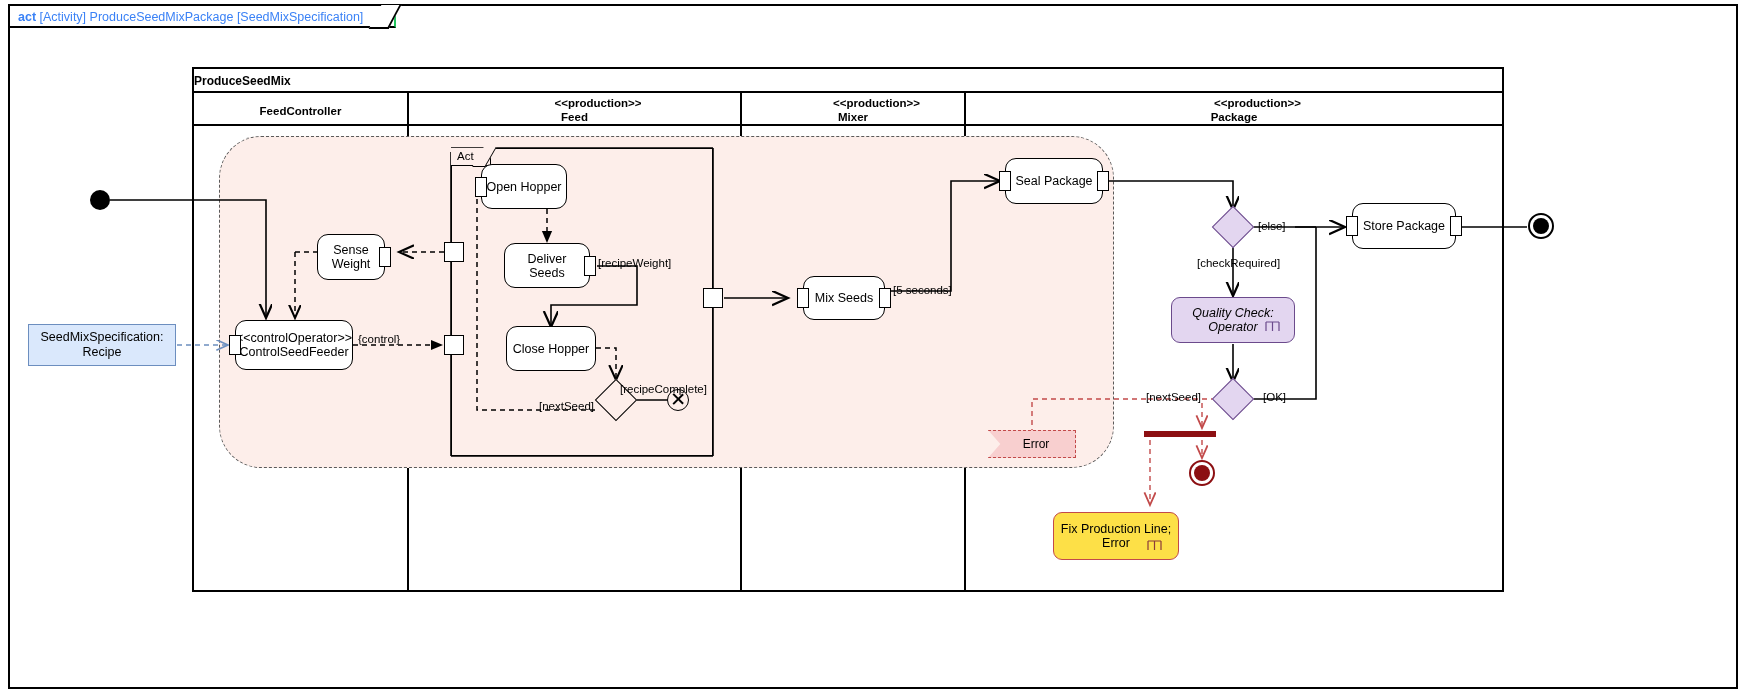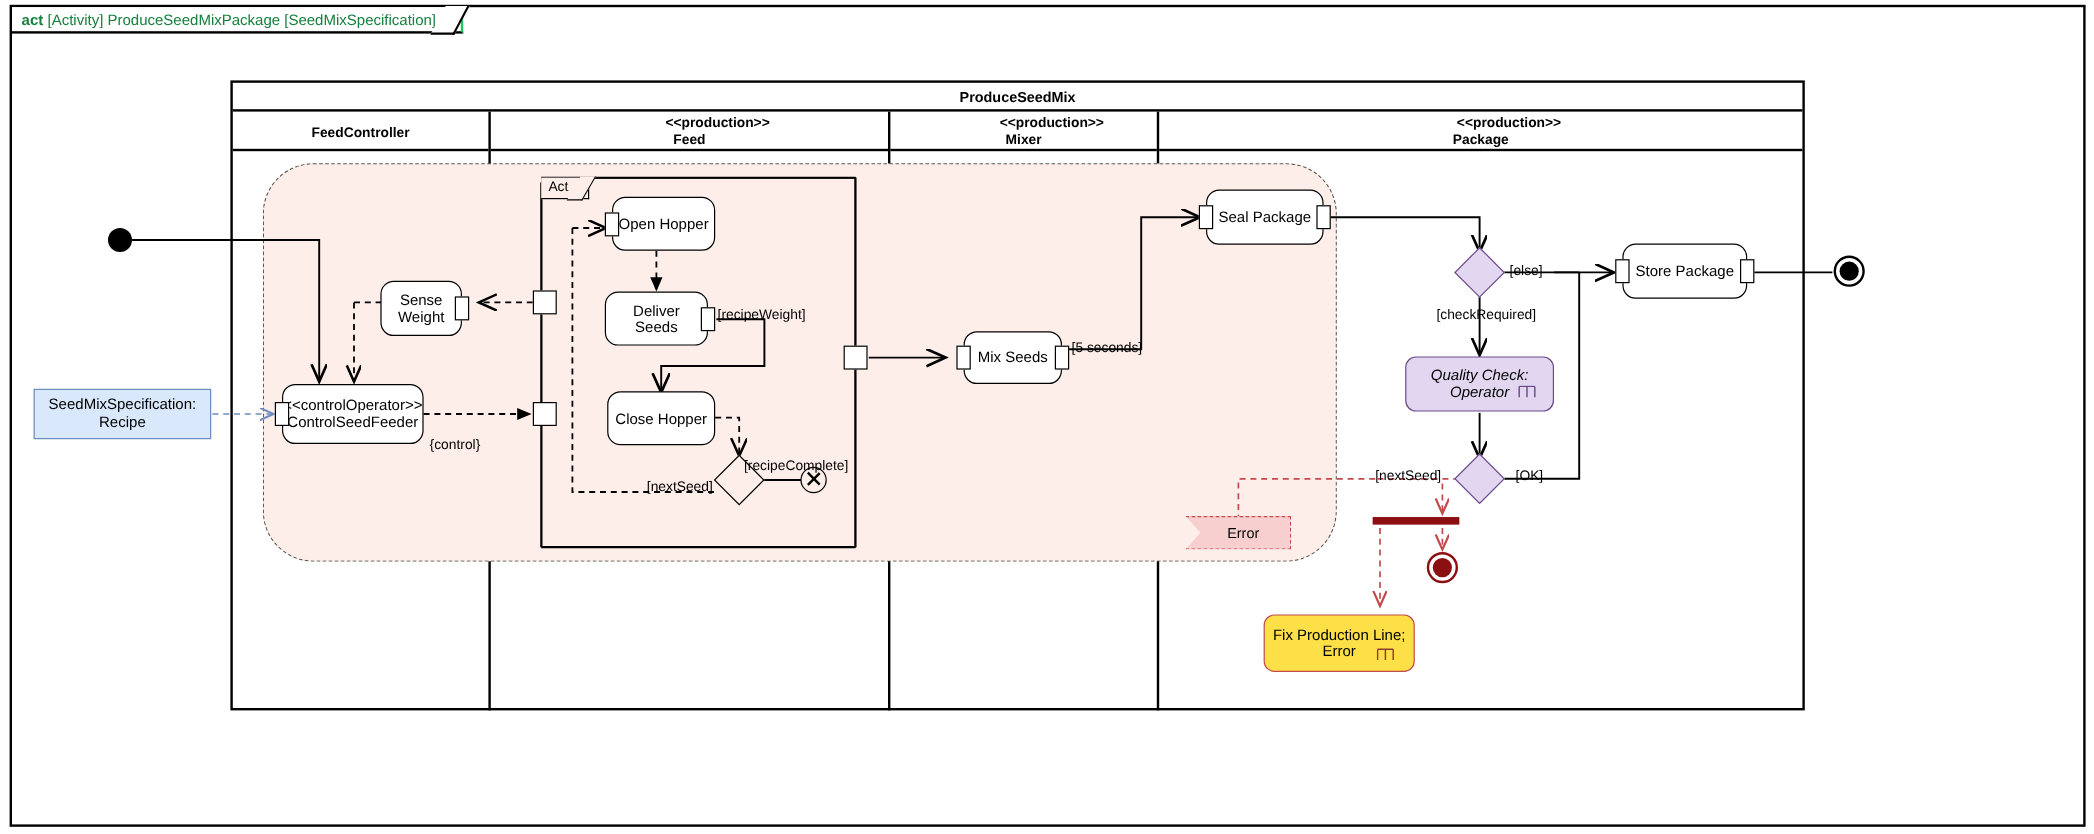--- a/index.html
+++ b/index.html
@@ -20,28 +20,28 @@
     position: absolute;
     left: 8px; top: 4px;
     width: 1730px; height: 685px;
     border: 2px solid #000;
     background: #fff;
   }
   #frame-tab {
     position: absolute;
     left: 0px; top: 0px;
     height: 22px;
-    padding: 2px 21px 2px 8px;
+    padding: 2px 31px 2px 8px;
     border-right: 2px solid #22c55e;
     border-bottom: 2px solid #000;
     background: #fff;
     font-size: 12.5px;
     line-height: 18px;
     white-space: nowrap;
-    color: #15803d;
+    color: #3b82f6;
   }
   #frame-tab .kw { font-weight: bold; }
   #frame-tab-clip {
     position: absolute;
     right: -1px; top: -1px;
     width: 20px; height: 24px;
     background: #fff;
     border-left: 0;
     transform: skewX(-28deg);
     border-right: 2px solid #000;
@@ -53,21 +53,20 @@
     left: 192px; top: 67px;
     width: 1312px; height: 525px;
     border: 2px solid #000;
     background: transparent;
   }
   #lane-title {
     position: absolute;
     left: 0; top: 0;
     width: 100%; height: 24px;
     border-bottom: 2px solid #000;
-    text-align: center;
     font-size: 12px;
     font-weight: bold;
     line-height: 24px;
     color: #000;
   }
   .lane {
     position: absolute;
     top: 24px;
     height: 499px;
     border-right: 2px solid #000;
@@ -446,21 +445,21 @@
     <span>
       <span>&lt;&lt;controlOperator&gt;&gt;</span><br>
       <span>ControlSeedFeeder</span>
     </span>
   </div>
 
   <div class="pin" style="left:444px;top:242px;width:20px;height:20px;margin-top:0;"></div>
   <div class="pin" style="left:444px;top:335px;width:20px;height:20px;margin-top:0;"></div>
   <div class="pin" style="left:703px;top:288px;width:20px;height:20px;margin-top:0;"></div>
 
-  <div class="action" style="left:510px;top:164px;width:86px;height:45px;">
+  <div class="action" style="left:481px;top:164px;width:86px;height:45px;">
     <div class="pin left"></div>
     <span>Open Hopper</span>
   </div>
 
   <div class="action" style="left:504px;top:243px;width:86px;height:45px;">
     <div class="pin right"></div>
     <span>Deliver Seeds</span>
   </div>
 
   <div class="action" style="left:506px;top:326px;width:90px;height:45px;">
@@ -517,21 +516,21 @@
   <div class="action pinkerr" style="left:1053px;top:512px;width:126px;height:48px;">
     <span>
       <span>Fix Production Line;</span><br>
       <span>Error</span>
     </span>
     <svg class="rake" style="right:16px;bottom:8px;" viewBox="0 0 15 11">
       <path d="M1,1 L1,10 M1,1 L14,1 M14,1 L14,10 M7.5,1 L7.5,10" stroke="#8c3a3a" stroke-width="1.2" fill="none"></path>
     </svg>
   </div>
 
-  <div class="elabel" style="left:358px;top:333px;margin-top:32px;">{control}</div>
+  <div class="elabel" style="left:358px;top:333px;">{control}</div>
   <div class="elabel" style="left:598px;top:257px;">[recipeWeight]</div>
   <div class="elabel" style="left:539px;top:400px;">[nextSeed]</div>
   <div class="elabel" style="left:620px;top:383px;">[recipeComplete]</div>
   <div class="elabel" style="left:893px;top:284px;">[5 seconds]</div>
   <div class="elabel" style="left:1258px;top:220px;">[else]</div>
   <div class="elabel" style="left:1197px;top:257px;">[checkRequired]</div>
   <div class="elabel" style="left:1263px;top:391px;">[OK]</div>
   <div class="elabel" style="left:1146px;top:391px;">[nextSeed]</div>
 
 </div>

